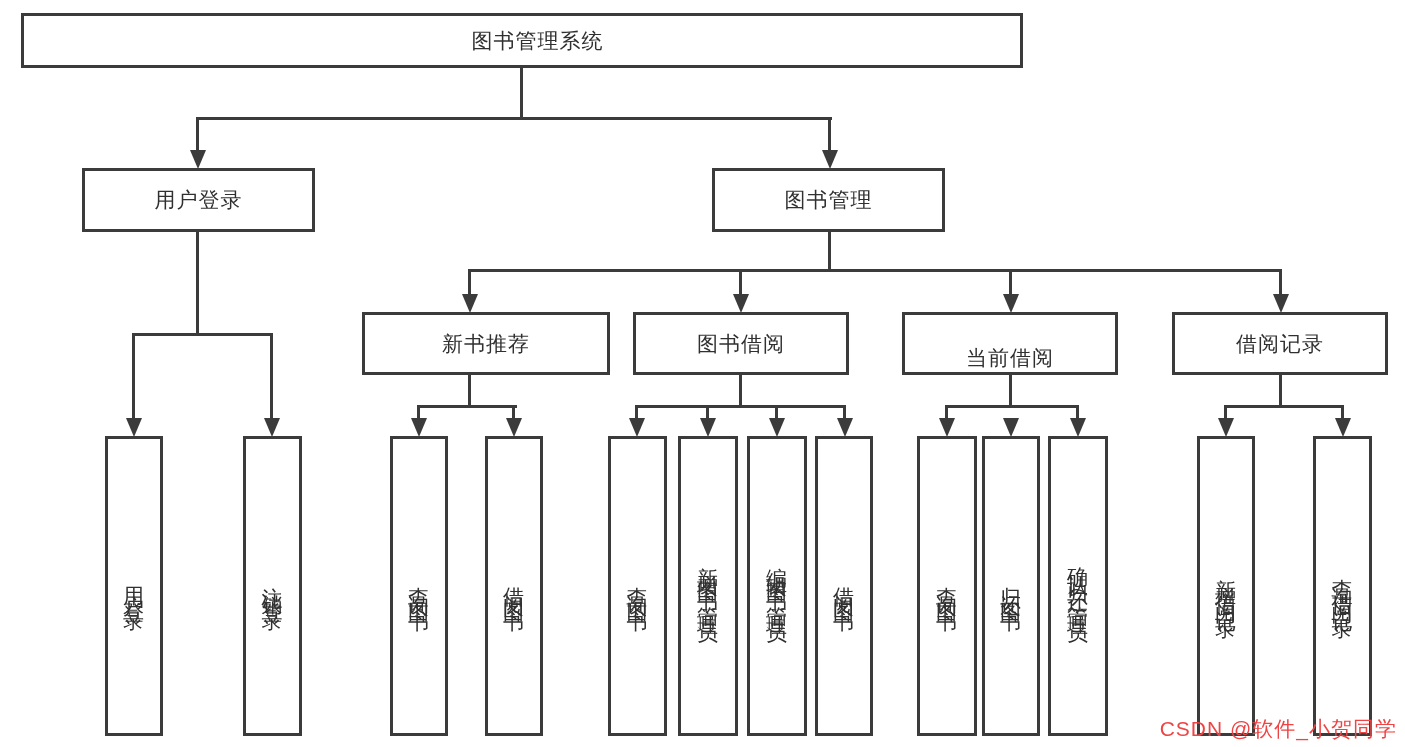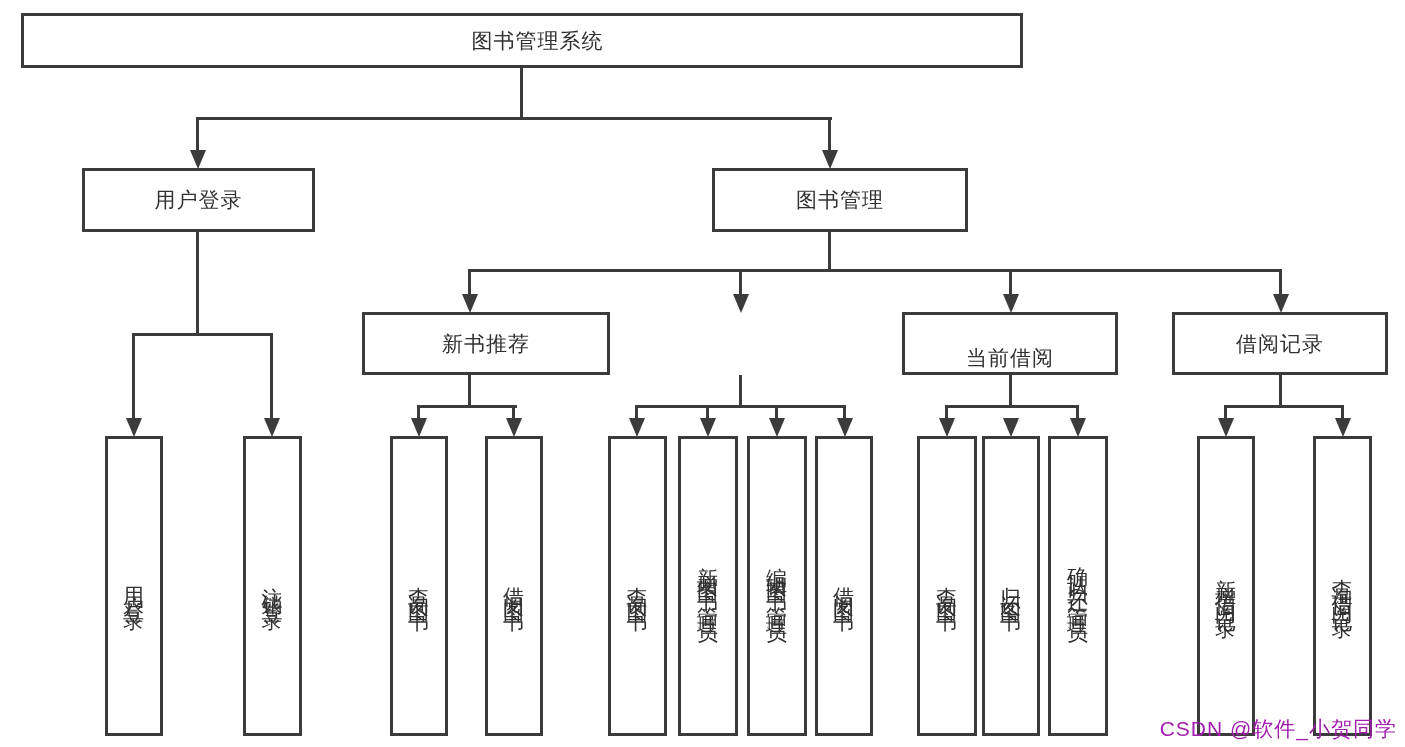--- a/index.html
+++ b/index.html
@@ -18,21 +18,21 @@
     letter-spacing:8px;line-height:1;display:block;
   }
   .vline{position:absolute;width:3px;background:#3b3b3b;}
   .hline{position:absolute;height:3px;background:#3b3b3b;}
   .arrow{
     position:absolute;width:0;height:0;
     border-left:8px solid transparent;border-right:8px solid transparent;
     border-top:19px solid #3b3b3b;
   }
   .watermark{
-    position:absolute;right:8px;bottom:4px;font-size:21px;color:#a21caf;
+    position:absolute;right:8px;bottom:4px;font-size:21px;color:#ef4444;
     letter-spacing:1px;white-space:nowrap;
   }
 </style>
 </head>
 <body>
 
 <div class="stage">
 
   <div class="box" style="left:21px;top:13px;width:1002px;height:55px;padding-left:31px;">
     <span>图书管理系统</span>
@@ -41,21 +41,21 @@
   <div class="vline" style="left:520px;top:68px;height:52px;"></div>
   <div class="hline" style="left:196px;top:117px;width:636px;"></div>
   <div class="vline" style="left:196px;top:117px;height:35px;"></div>
   <div class="vline" style="left:828px;top:117px;height:35px;"></div>
   <div class="arrow" style="left:190px;top:150px;"></div>
   <div class="arrow" style="left:822px;top:150px;"></div>
 
   <div class="box" style="left:82px;top:168px;width:233px;height:64px;">
     <span>用户登录</span>
   </div>
-  <div class="box" style="left:712px;top:168px;width:256px;height:64px;">
+  <div class="box" style="left:712px;top:168px;width:233px;height:64px;">
     <span>图书管理</span>
   </div>
 
   <div class="vline" style="left:196px;top:232px;height:104px;"></div>
   <div class="hline" style="left:132px;top:333px;width:141px;"></div>
   <div class="vline" style="left:132px;top:333px;height:86px;"></div>
   <div class="vline" style="left:270px;top:333px;height:86px;"></div>
   <div class="arrow" style="left:126px;top:418px;"></div>
   <div class="arrow" style="left:264px;top:418px;"></div>
 
@@ -65,20 +65,23 @@
   <div class="vline" style="left:739px;top:269px;height:26px;"></div>
   <div class="vline" style="left:1009px;top:269px;height:26px;"></div>
   <div class="vline" style="left:1279px;top:269px;height:26px;"></div>
   <div class="arrow" style="left:462px;top:294px;"></div>
   <div class="arrow" style="left:733px;top:294px;"></div>
   <div class="arrow" style="left:1003px;top:294px;"></div>
   <div class="arrow" style="left:1273px;top:294px;"></div>
 
   <div class="box" style="left:362px;top:312px;width:248px;height:63px;">
     <span>新书推荐</span>
+  </div>
+  <div class="box" style="left:633px;top:312px;width:216px;height:63px;">
+    <span>图书借阅</span>
   </div>
   <div class="box" style="left:902px;top:312px;width:216px;height:63px;align-items:flex-end;">
     <span>当前借阅</span>
   </div>
   <div class="box" style="left:1172px;top:312px;width:216px;height:63px;">
     <span>借阅记录</span>
   </div>
 
   <div class="vline" style="left:468px;top:375px;height:33px;"></div>
   <div class="hline" style="left:417px;top:405px;width:100px;"></div>

